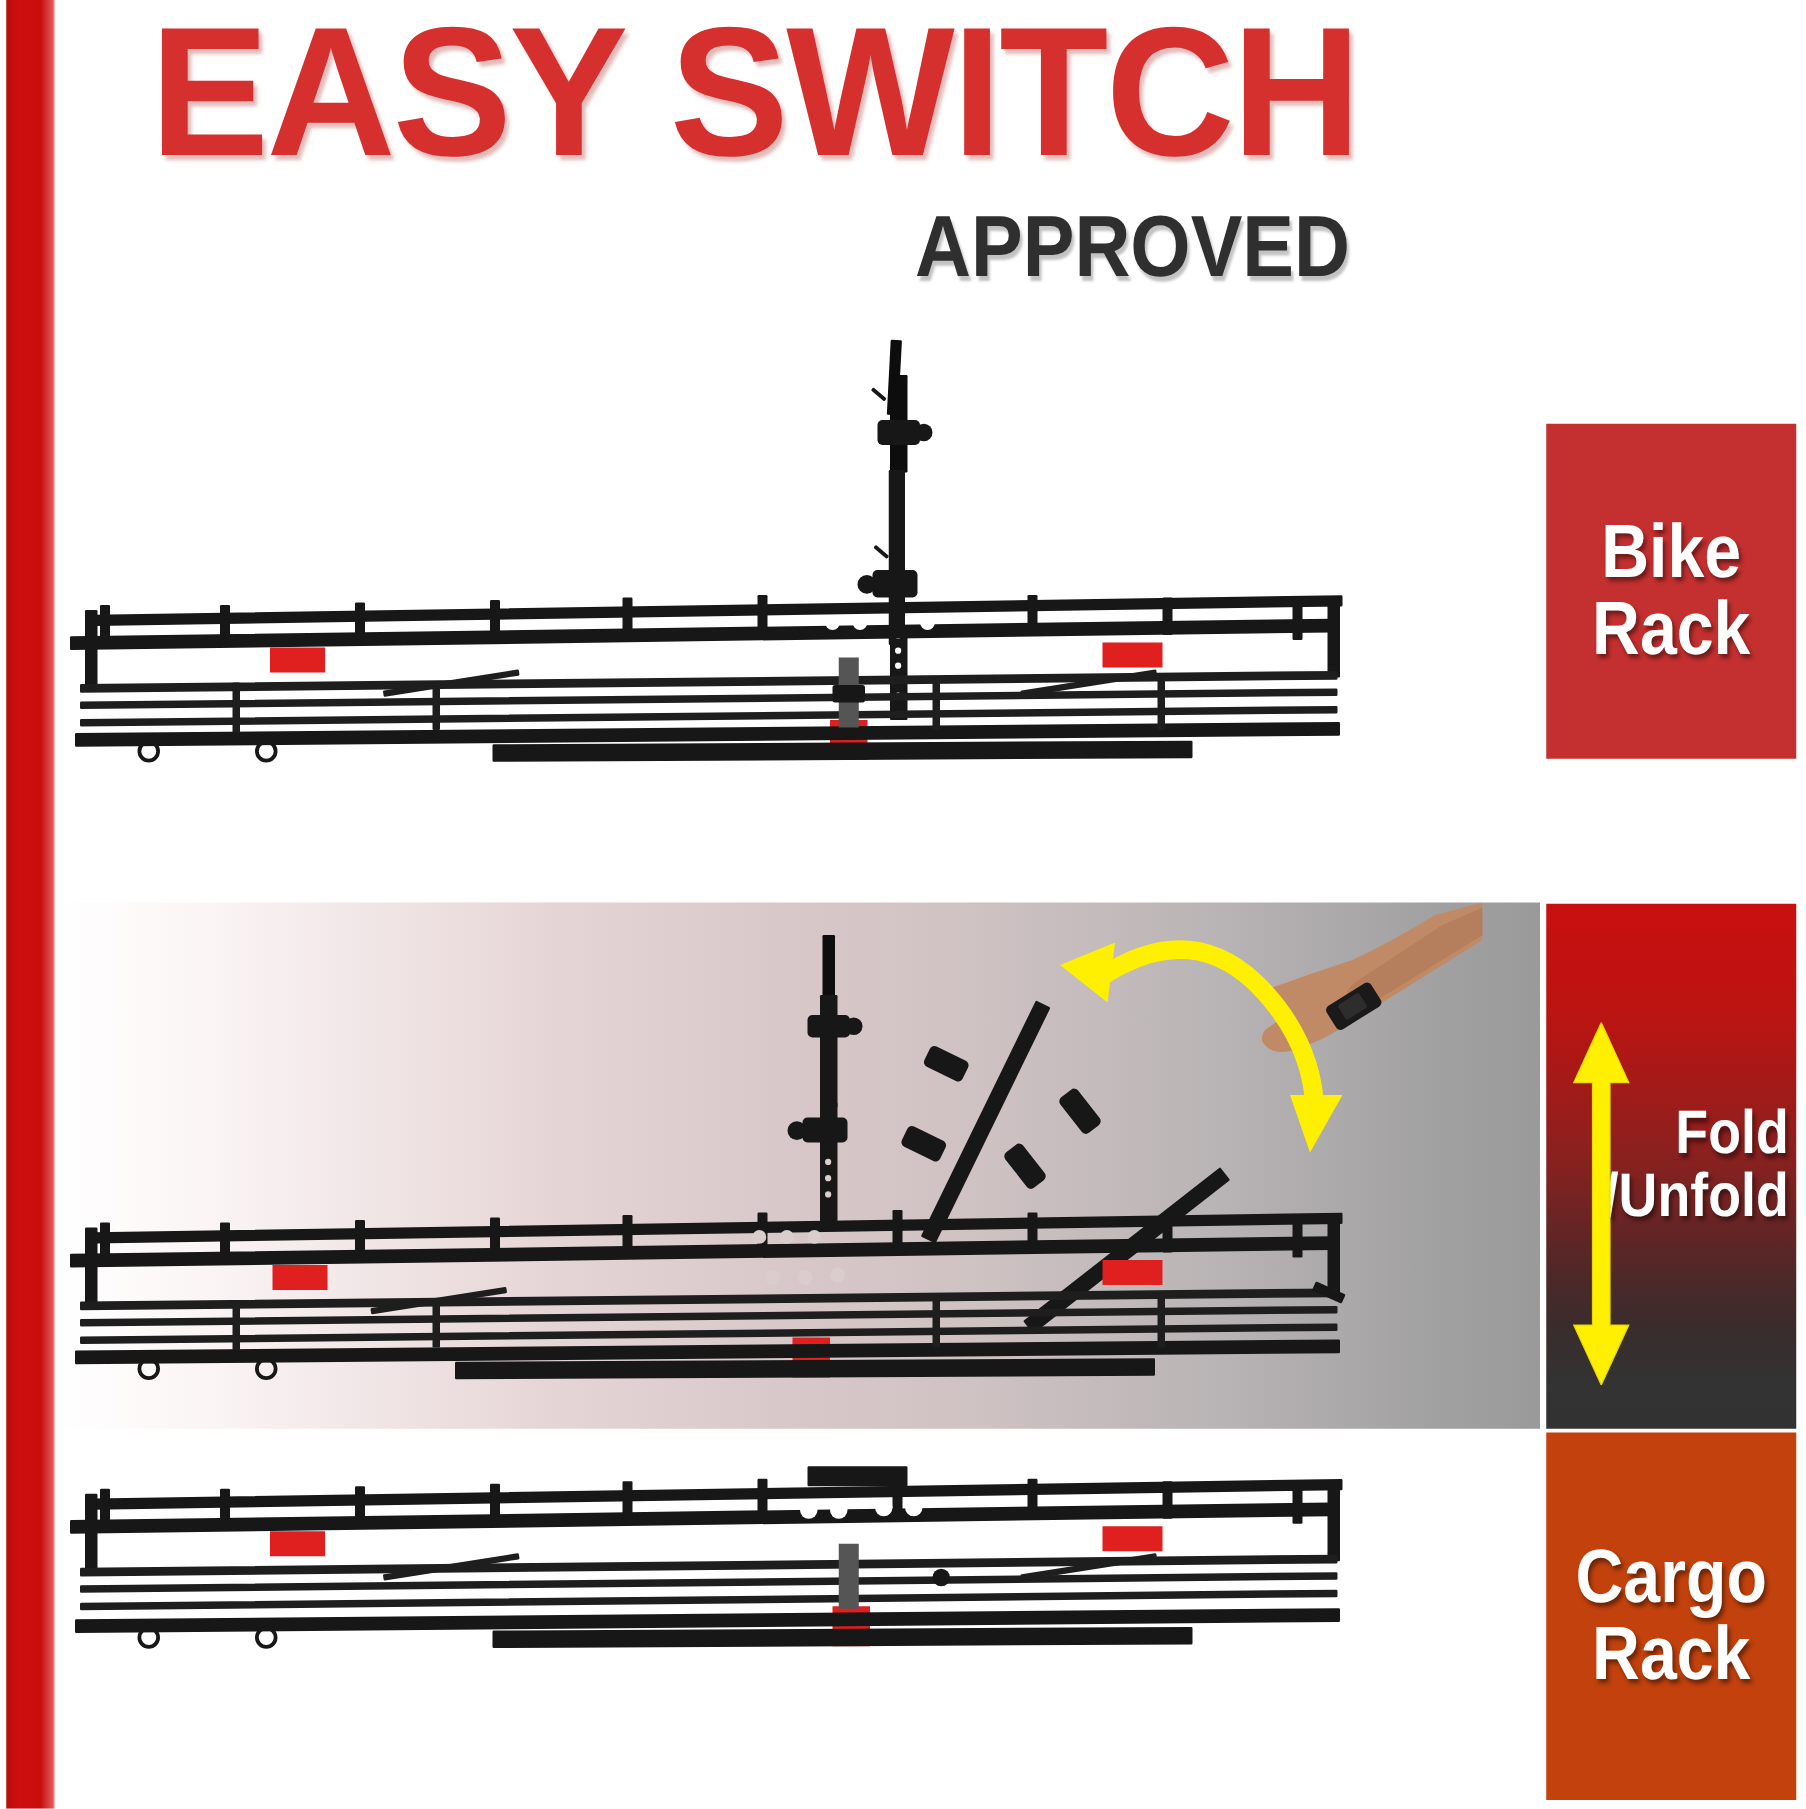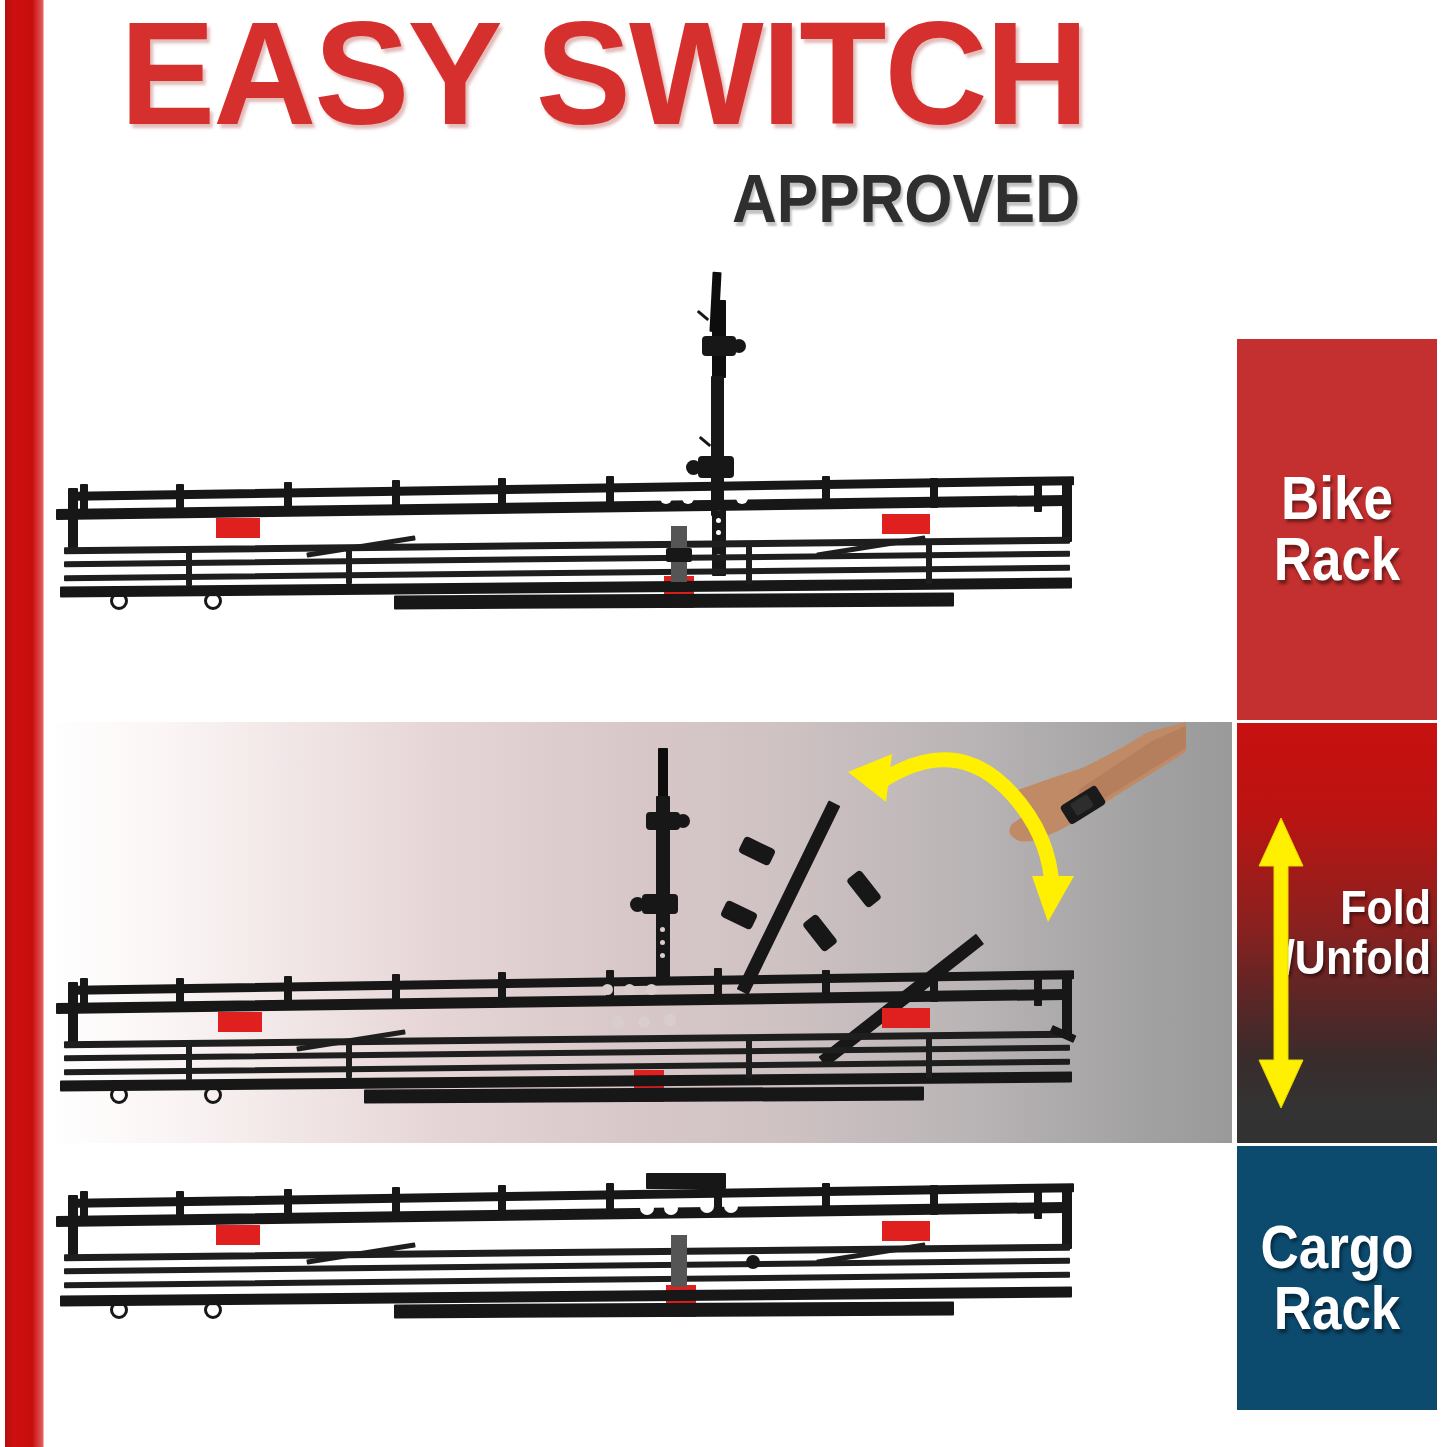--- a/index.html
+++ b/index.html
@@ -32,29 +32,29 @@
 
   
   .label-panel{position:absolute;left:1237px;width:200px;
                display:flex;align-items:center;justify-content:center;
                box-sizing:border-box;}
   .label-panel .txt{color:#fff;font-weight:bold;text-align:center;
                line-height:1.02;letter-spacing:0px;
                text-shadow:2px 3px 3px rgba(0,0,0,.45);
                transform:scaleY(1.14);transform-origin:center center;}
 
-  #label-bike{top:339px;height:381px;background:#c4302f;}
+  #label-bike{top:339px;height:268px;background:#c4302f;}
   #label-bike .txt{font-size:53px;}
 
   #label-fold{top:723px;height:420px;
       background:linear-gradient(180deg,#c8100f 0%,#ba1412 22%,#8a211f 48%,#5a2626 66%,#3a2c2c 80%,#333333 92%,#323232 100%);
       justify-content:flex-end;padding-right:6px;}
   #label-fold .txt{font-size:43px;text-align:right;}
 
-  #label-cargo{top:1146px;height:264px;background:#0c4a6e;}
+  #label-cargo{top:1146px;height:294px;background:#c2410c;}
   #label-cargo .txt{font-size:53px;}
 
   
   #fold-arrow{position:absolute;left:1258px;top:818px;width:46px;height:290px;}
 
   
   .rack{position:absolute;}
   .bar{position:absolute;background:#171717;border-radius:1px;}
   .bar.soft{background:#1e1e1e;}
   .bar.dk{background:#0d0d0d;}

